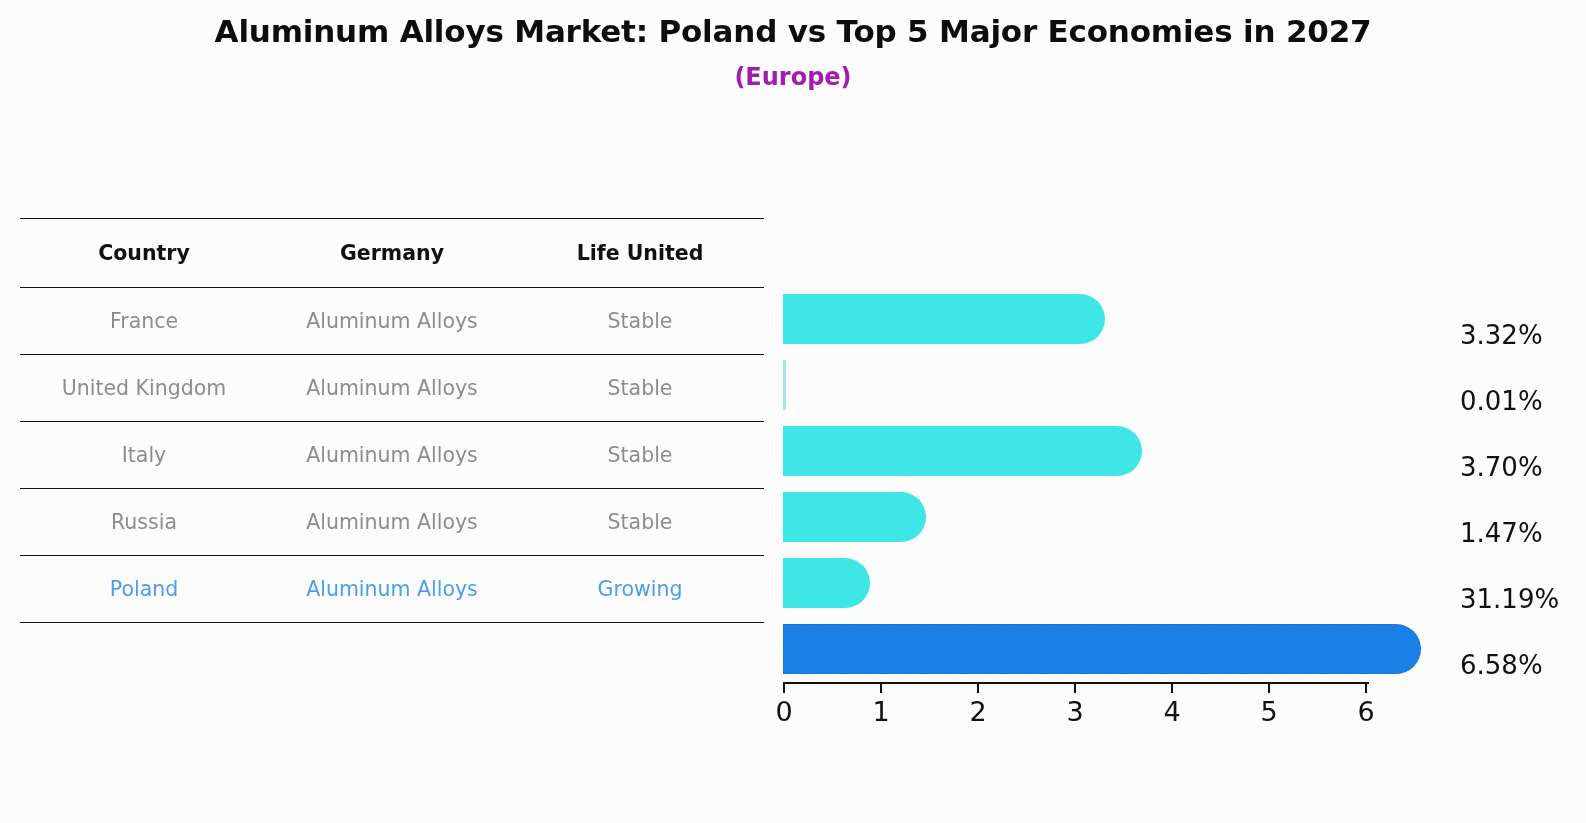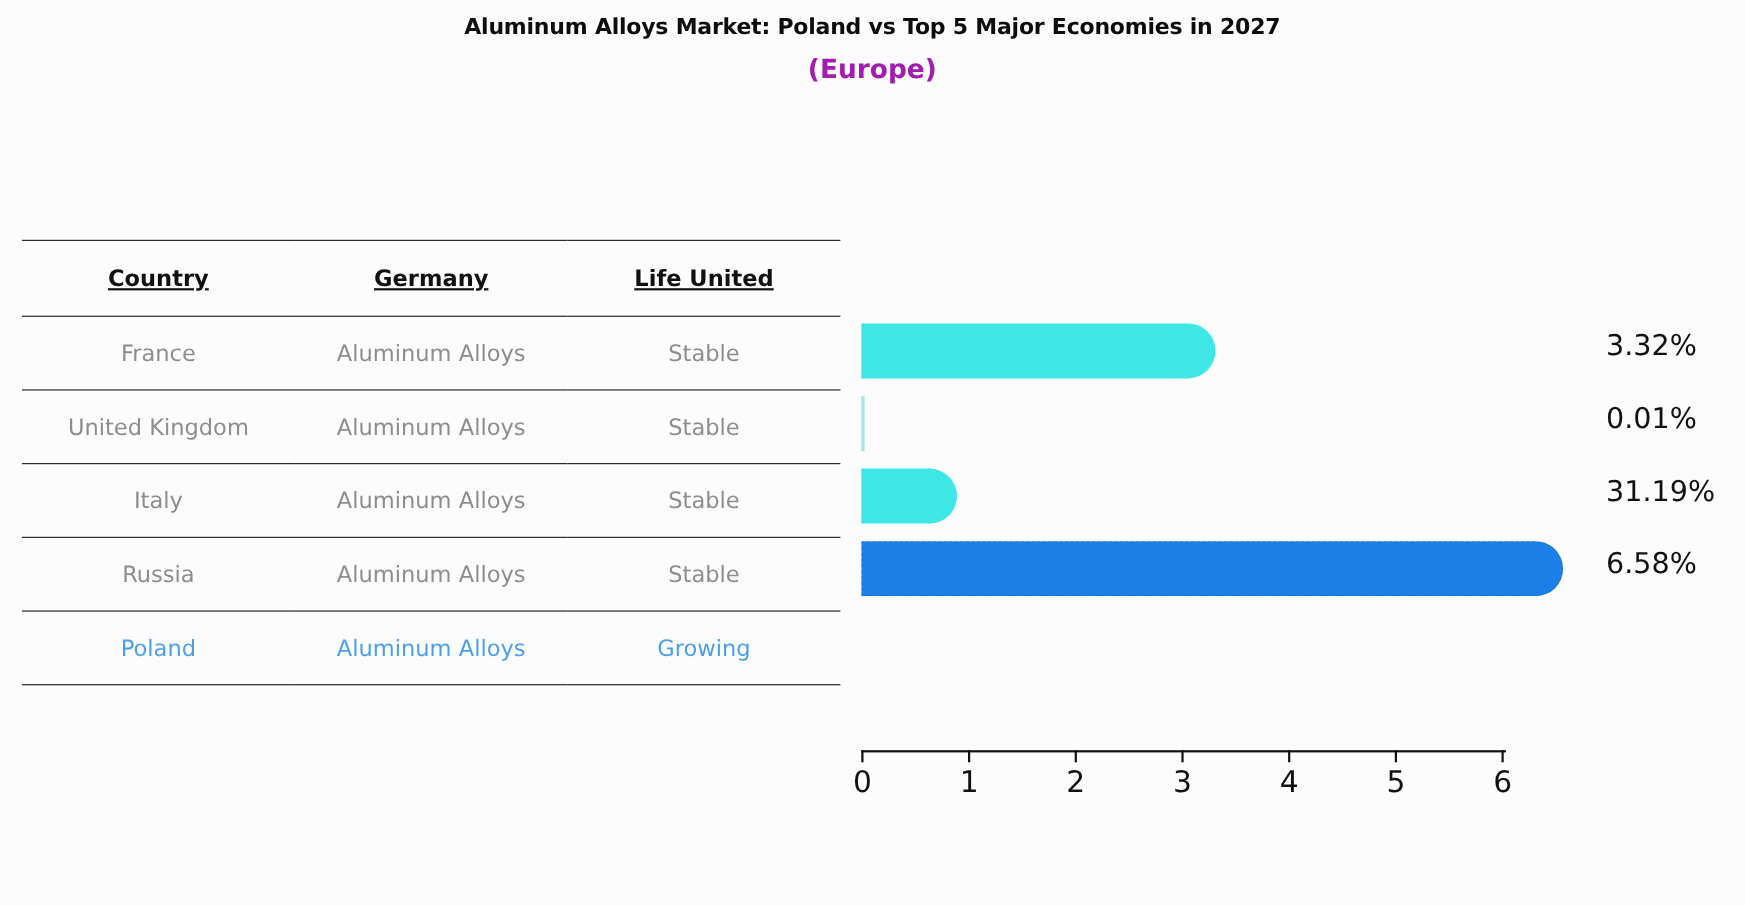--- a/index.html
+++ b/index.html
@@ -18,21 +18,21 @@
 
   
   .title-block {
     position: absolute;
     left: 0;
     top: 12px;
     width: 1586px;
     text-align: center;
   }
   .chart-title {
-    font-size: 20px;
+    font-size: 31px;
     font-weight: bold;
     color: #0d0d0d;
     line-height: 1.28;
     letter-spacing: -0.2px;
   }
   .chart-subtitle {
     font-size: 24px;
     font-weight: bold;
     color: #a21caf;
     line-height: 1.3;
@@ -71,21 +71,20 @@
     padding: 0;
     height: 66px;
     vertical-align: middle;
     border-top: 1.4px solid #141414;
     border-bottom: 1.4px solid #141414;
   }
   table.info-table th {
     font-weight: bold;
     color: #111111;
     height: 68px;
-    text-decoration: underline;
   }
   table.info-table td {
     font-weight: normal;
     color: #8d8d8d;
   }
   table.info-table tr.highlight-row td {
     color: #4a9fec;
   }
   table.info-table tbody tr:last-child td {
     border-bottom: 1.4px solid #141414;
@@ -124,21 +123,21 @@
     border-radius: 0;
     background: #a9e3ee;
   }
   .bar.highlight {
     background: #1a80e5;
     border: 1.6px dashed #1f6fd0;
     border-radius: 0 26px 26px 0;
   }
   .bar-value {
     position: absolute;
-    top: 4px;
+    top: 24px;
     height: 50px;
     line-height: 50px;
     left: 677px;
     font-size: 26px;
     color: #111111;
     white-space: nowrap;
   }
 
   
   .axis {
@@ -226,20 +225,28 @@
 
   <div class="chart-pane">
     <div class="bars-wrap" id="bars-wrap">
         <div class="bar-row">
           <div class="bar" style="width: 322.04px;"></div>
           <div class="bar-value">3.32%</div>
         </div>
         <div class="bar-row">
           <div class="bar tiny" style="width: 2.5px;"></div>
           <div class="bar-value">0.01%</div>
+        </div>
+        <div class="bar-row">
+          <div class="bar" style="width: 358.9px;"></div>
+          <div class="bar-value">3.70%</div>
+        </div>
+        <div class="bar-row">
+          <div class="bar" style="width: 142.59px;"></div>
+          <div class="bar-value">1.47%</div>
         </div>
         <div class="bar-row">
           <div class="bar" style="width: 87.3px;"></div>
           <div class="bar-value">31.19%</div>
         </div>
         <div class="bar-row">
           <div class="bar highlight" style="width: 638.26px;"></div>
           <div class="bar-value">6.58%</div>
         </div>
       </div>

